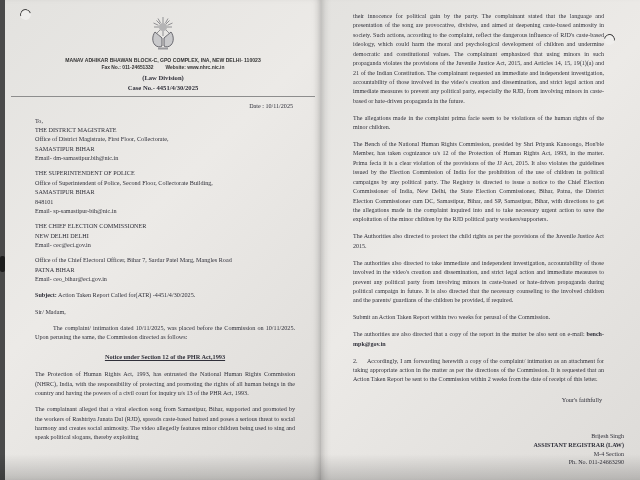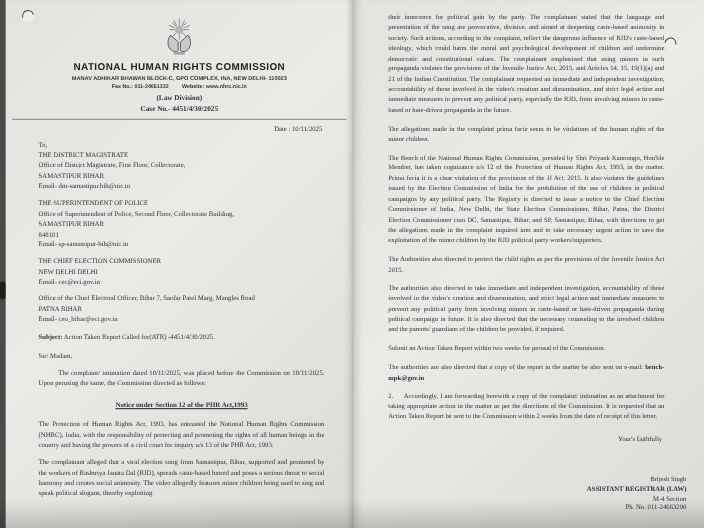--- a/index.html
+++ b/index.html
@@ -70,21 +70,20 @@
             <line x1="15" y1="4.5" x2="17.5" y2="9"></line>
               <line x1="25" y1="4.5" x2="22.5" y2="9"></line>
             <line x1="10.5" y1="9" x2="15.5" y2="11.3"></line>
               <line x1="29.5" y1="9" x2="24.5" y2="11.3"></line>
           </g>
           <path d="M12,18 C9,22 9,28 12,31 C14,33 17,33.5 19,32 L19,24 C17,22 14,20 12,18 Z" stroke="#4c4c54" fill="#c9c9cb"></path>
           <path d="M28,18 C31,22 31,28 28,31 C26,33 23,33.5 21,32 L21,24 C23,22 26,20 28,18 Z" stroke="#4c4c54" fill="#c9c9cb"></path>
           <rect x="15" y="33.5" width="10" height="2" fill="#9a9a9e" stroke="none"></rect>
         </g>
       </svg>
-      <div class="org">NATIONAL HUMAN RIGHTS COMMISSION</div>
       <div class="addr">MANAV ADHIKAR BHAWAN BLOCK-C, GPO COMPLEX, INA, NEW DELHI- 110023</div>
       <div class="faxrow">
         <span>Fax No.: 011-24651332</span><span class="gap"></span><span>Website: www.nhrc.nic.in</span>
       </div>
       <div class="division">(Law Division)</div>
       <div class="caseno">Case No.- 4451/4/30/2025</div>
       <hr class="rule">
     </div>
 
     <div class="body-l">

